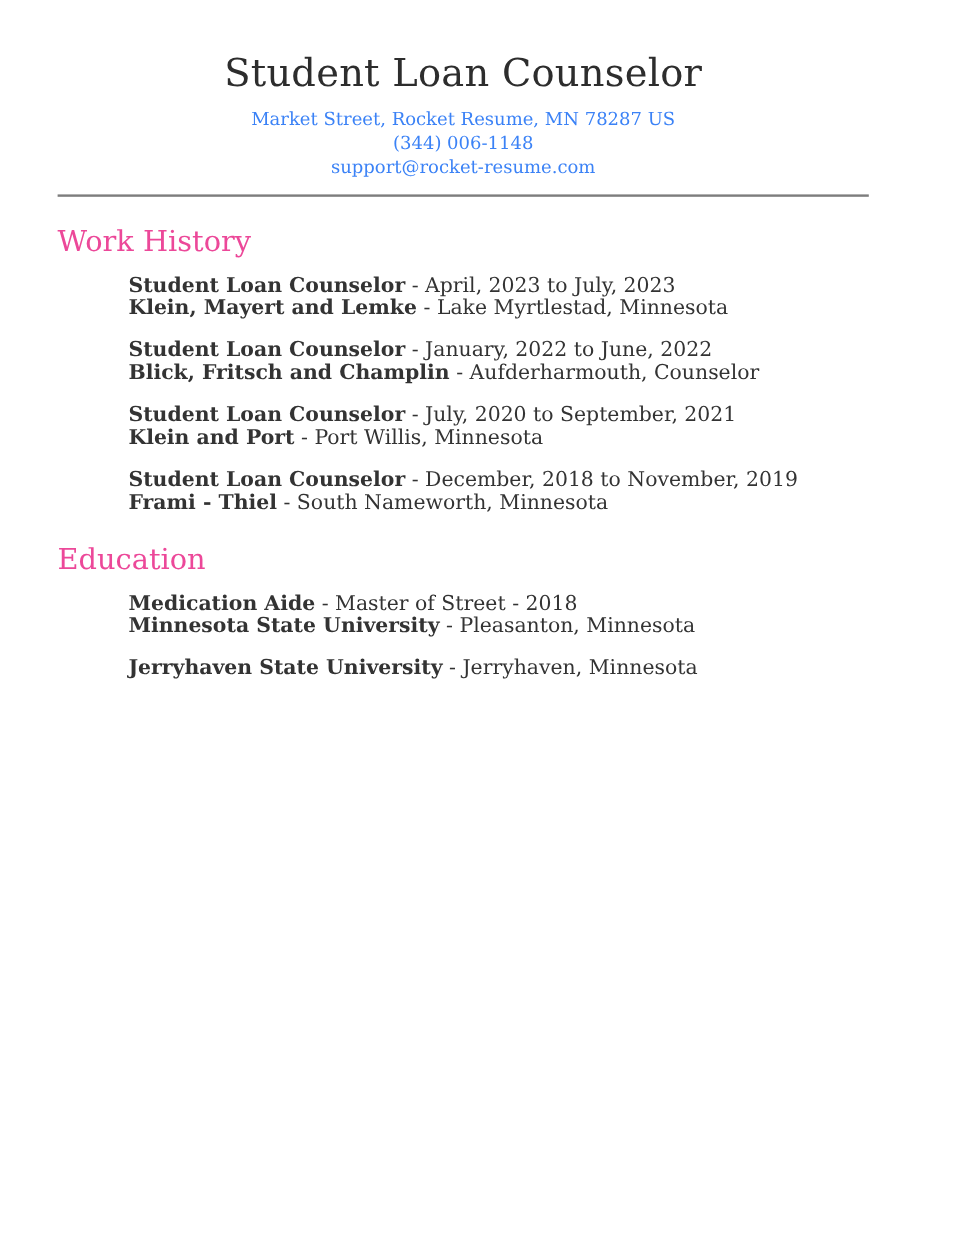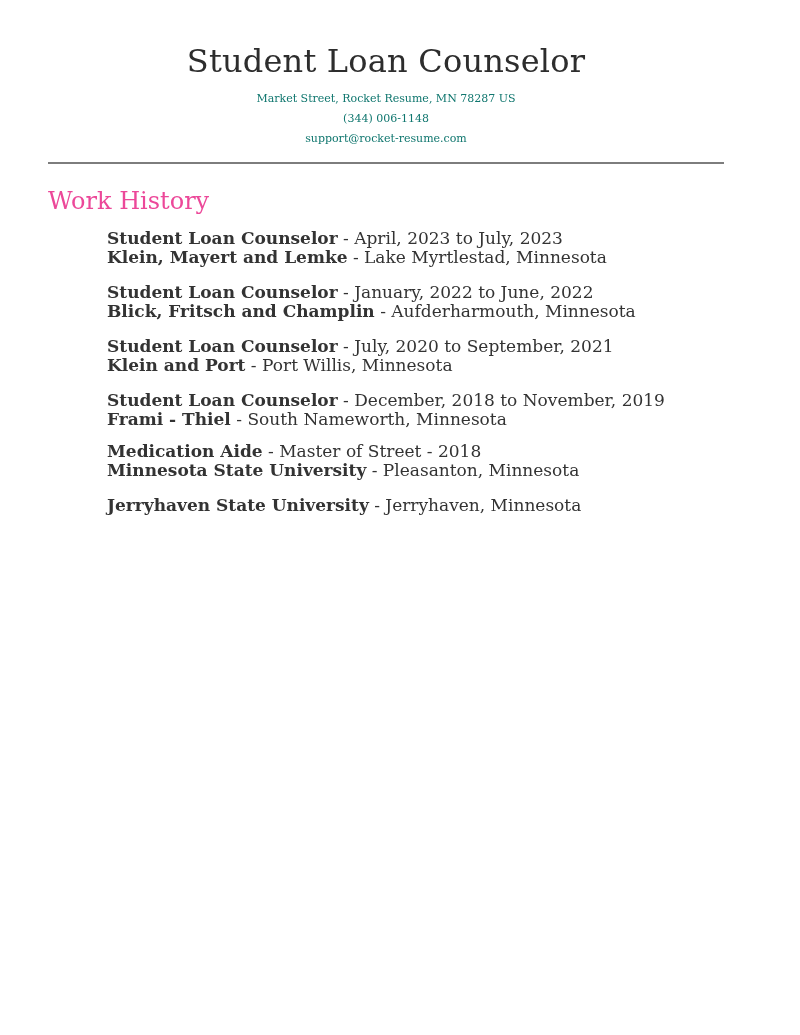--- a/index.html
+++ b/index.html
@@ -14,21 +14,21 @@
   .page { width: 772px; min-height: 1035px; background: #ffffff; }
   .header { text-align: center; padding-top: 42px; }
   .doc-title {
     margin: 0;
     font-size: 32px;
     font-weight: normal;
     line-height: 1.2;
     color: #2d2d2d;
     letter-spacing: 0.2px;
   }
-  .contact { margin-top: 9px; font-size: 11px; line-height: 20px; color: #0f766e; }
+  .contact { margin-top: 9px; font-size: 15px; line-height: 20px; color: #3b82f6; }
   .contact div { margin: 0; }
   .divider {
     border: none;
     border-top: 2px solid #7d7d7d;
     margin: 13px 48px 0 48px;
     height: 0;
   }
   .content { margin: 0 48px; }
   .section-heading {
     margin: 23px 0 0 0;
@@ -65,35 +65,36 @@
     <h2 class="section-heading">Work History</h2>
     <div class="entries">
 
       <div class="entry">
         <p class="entry-line"><span class="seg-strong">Student Loan Counselor</span><span class="sep"> - </span><span>April, 2023 to July, 2023</span></p>
         <p class="entry-line"><span class="seg-strong">Klein, Mayert and Lemke</span><span class="sep"> - </span><span>Lake Myrtlestad, Minnesota</span></p>
       </div>
 
       <div class="entry">
         <p class="entry-line"><span class="seg-strong">Student Loan Counselor</span><span class="sep"> - </span><span>January, 2022 to June, 2022</span></p>
-        <p class="entry-line"><span class="seg-strong">Blick, Fritsch and Champlin</span><span class="sep"> - </span><span>Aufderharmouth, Minnesota</span></p>
+        <p class="entry-line"><span class="seg-strong">Blick, Fritsch and Champlin</span><span class="sep"> - </span><span>Aufderharmouth, Counselor</span></p>
       </div>
 
       <div class="entry">
         <p class="entry-line"><span class="seg-strong">Student Loan Counselor</span><span class="sep"> - </span><span>July, 2020 to September, 2021</span></p>
         <p class="entry-line"><span class="seg-strong">Klein and Port</span><span class="sep"> - </span><span>Port Willis, Minnesota</span></p>
       </div>
 
       <div class="entry">
         <p class="entry-line"><span class="seg-strong">Student Loan Counselor</span><span class="sep"> - </span><span>December, 2018 to November, 2019</span></p>
         <p class="entry-line"><span class="seg-strong">Frami - Thiel</span><span class="sep"> - </span><span>South Nameworth, Minnesota</span></p>
       </div>
 
     </div>
 
+    <h2 class="section-heading">Education</h2>
     <div class="entries">
 
       <div class="entry">
         <p class="entry-line"><span class="seg-strong">Medication Aide</span><span class="sep"> - </span><span>Master of Street</span><span class="sep"> - </span><span>2018</span></p>
         <p class="entry-line"><span class="seg-strong">Minnesota State University</span><span class="sep"> - </span><span>Pleasanton, Minnesota</span></p>
       </div>
 
       <div class="entry">
         <p class="entry-line"><span class="seg-strong">Jerryhaven State University</span><span class="sep"> - </span><span>Jerryhaven, Minnesota</span></p>
       </div>

